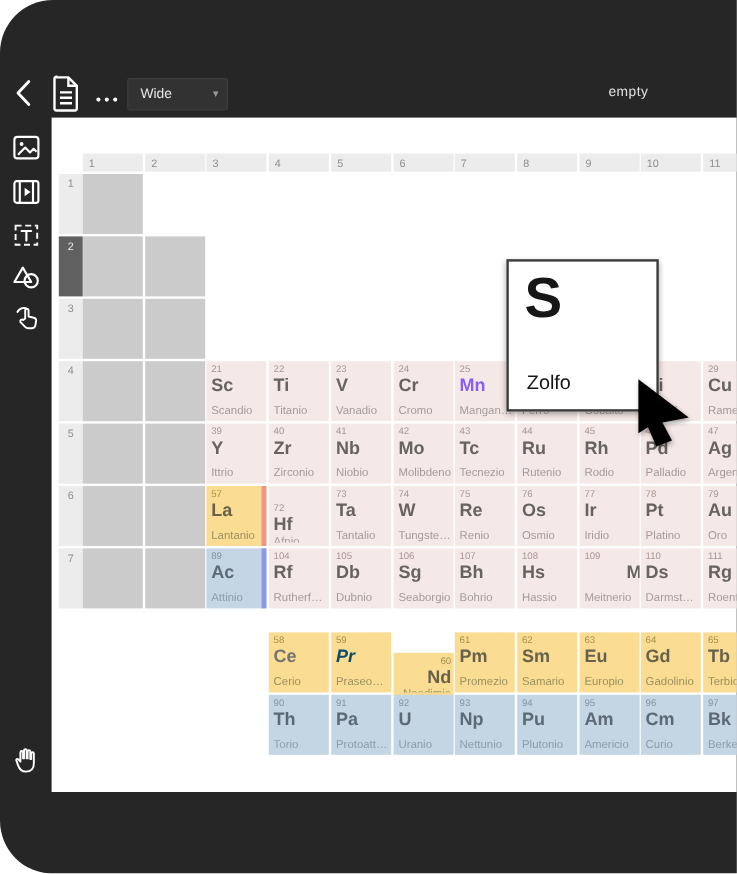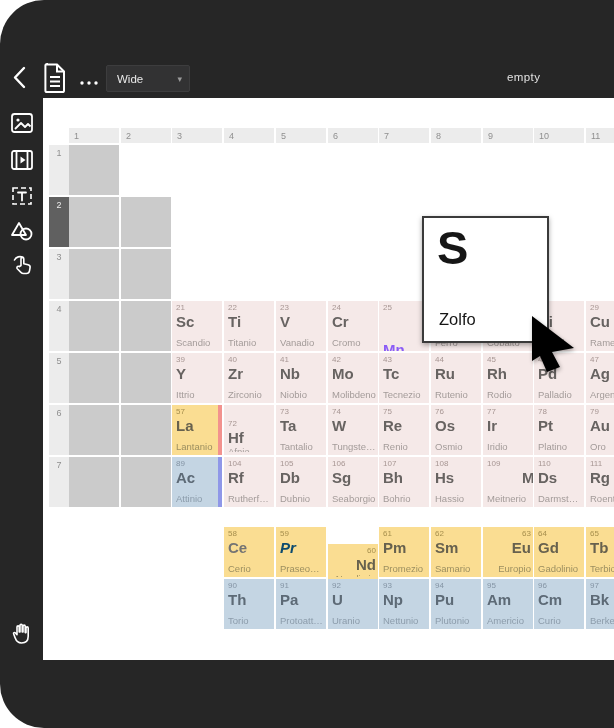--- a/index.html
+++ b/index.html
@@ -154,21 +154,21 @@
         <div class="ecell" style="left: 233px; top: 203px; width: 50px; height: 50px; background: rgb(245, 233, 232);">
           <div class="num" style="color: rgb(167, 150, 147);">23</div>
           <div class="sym" style="color: rgb(103, 99, 97);">V</div>
           <div class="name" style="color: rgb(163, 155, 153);">Vanadio</div>
         </div>
         <div class="ecell" style="left: 285px; top: 203px; width: 50px; height: 50px; background: rgb(245, 233, 232);">
           <div class="num" style="color: rgb(167, 150, 147);">24</div>
           <div class="sym" style="color: rgb(103, 99, 97);">Cr</div>
           <div class="name" style="color: rgb(163, 155, 153);">Cromo</div>
         </div>
-        <div class="ecell" style="left: 336px; top: 203px; width: 50px; height: 50px; background: rgb(245, 233, 232); gap: 28px;">
+        <div class="ecell" style="left: 336px; top: 203px; width: 50px; height: 50px; background: rgb(245, 233, 232);">
           <div class="num" style="color: rgb(167, 150, 147);">25</div>
           <div class="sym" style="color: #8b5cf6;">Mn</div>
           <div class="name" style="color: rgb(163, 155, 153);">Manganese</div>
         </div>
         <div class="ecell" style="left: 388px; top: 203px; width: 50px; height: 50px; background: rgb(245, 233, 232);">
           <div class="num" style="color: rgb(167, 150, 147);">26</div>
           <div class="sym" style="color: rgb(103, 99, 97);">Fe</div>
           <div class="name" style="color: rgb(163, 155, 153);">Ferro</div>
         </div>
         <div class="ecell" style="left: 440px; top: 203px; width: 50px; height: 50px; background: rgb(245, 233, 232);">
@@ -339,21 +339,21 @@
         <div class="ecell" style="left: 336px; top: 429px; width: 50px; height: 50px; background: rgb(250, 221, 146);">
           <div class="num" style="color: rgb(166, 143, 77);">61</div>
           <div class="sym" style="color: rgb(103, 97, 78);">Pm</div>
           <div class="name" style="color: rgb(156, 143, 96);">Promezio</div>
         </div>
         <div class="ecell" style="left: 388px; top: 429px; width: 50px; height: 50px; background: rgb(250, 221, 146);">
           <div class="num" style="color: rgb(166, 143, 77);">62</div>
           <div class="sym" style="color: rgb(103, 97, 78);">Sm</div>
           <div class="name" style="color: rgb(156, 143, 96);">Samario</div>
         </div>
-        <div class="ecell" style="left: 440px; top: 429px; width: 50px; height: 50px; background: rgb(250, 221, 146); text-align: right;">
+        <div class="ecell" style="left: 440px; top: 429px; width: 50px; height: 50px; background: rgb(250, 221, 146);">
           <div class="num" style="color: rgb(166, 143, 77);">63</div>
           <div class="sym" style="color: rgb(103, 97, 78);">Eu</div>
           <div class="name" style="color: rgb(156, 143, 96);">Europio</div>
         </div>
         <div class="ecell" style="left: 491px; top: 429px; width: 50px; height: 50px; background: rgb(250, 221, 146);">
           <div class="num" style="color: rgb(166, 143, 77);">64</div>
           <div class="sym" style="color: rgb(103, 97, 78);">Gd</div>
           <div class="name" style="color: rgb(156, 143, 96);">Gadolinio</div>
         </div>
         <div class="ecell" style="left: 543px; top: 429px; width: 50px; height: 50px; background: rgb(250, 221, 146);">

